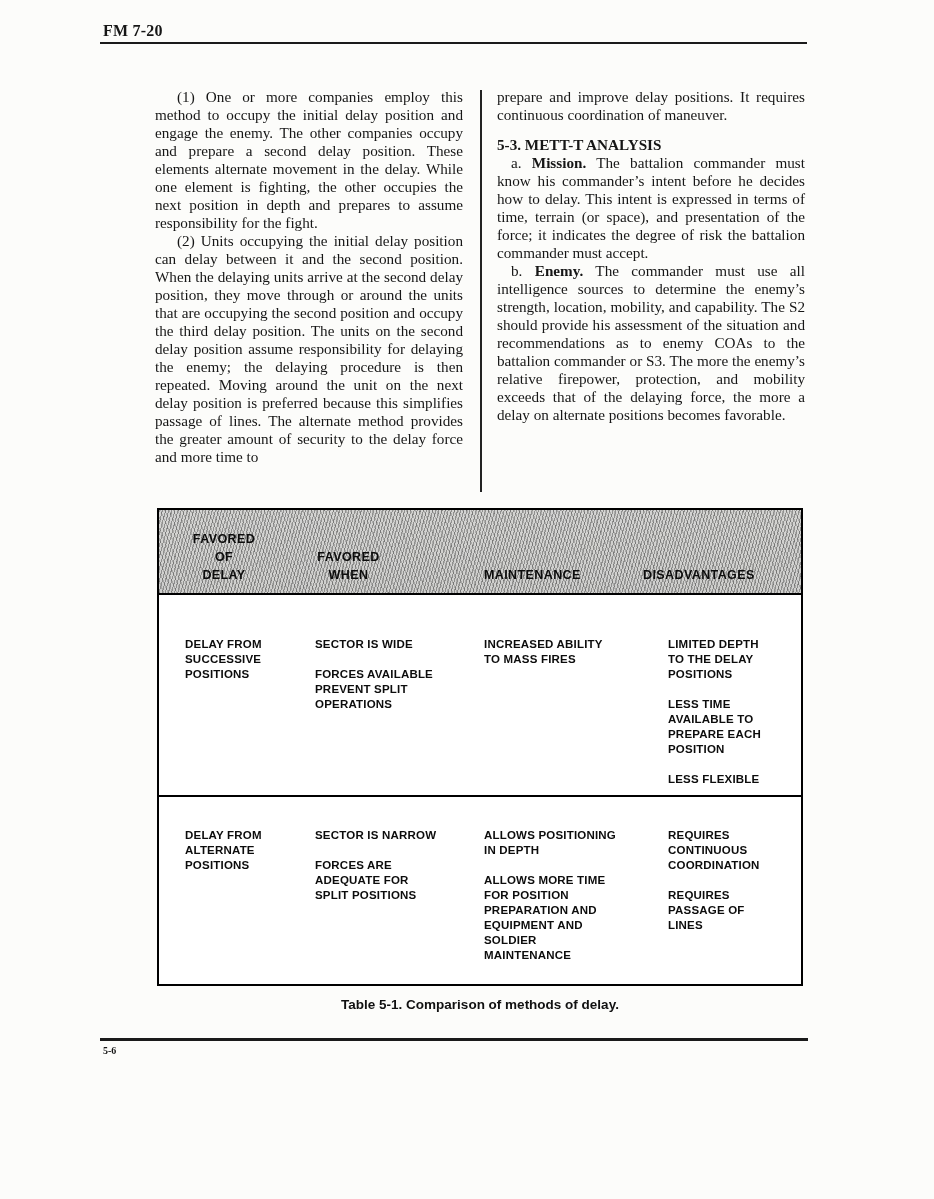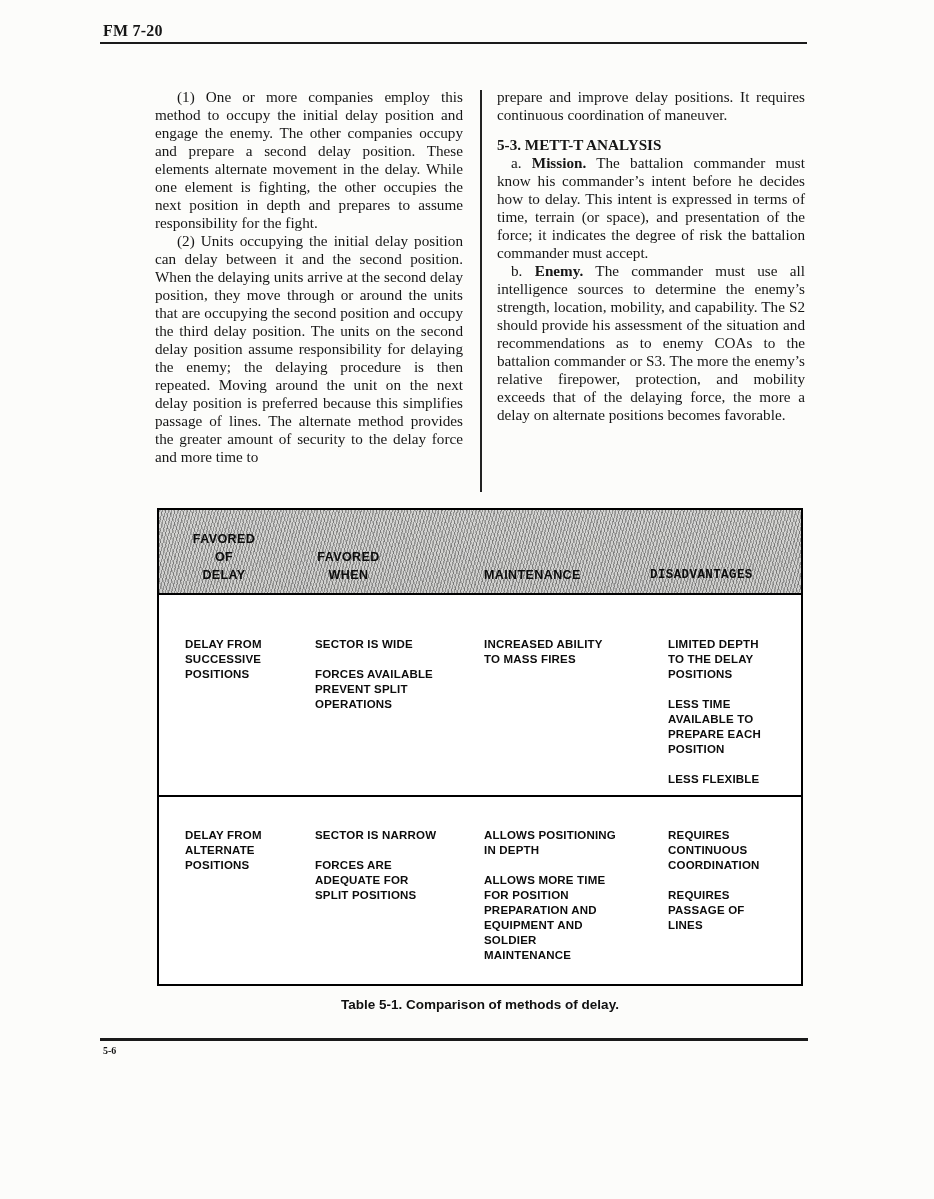--- a/index.html
+++ b/index.html
@@ -66,21 +66,21 @@
       linear-gradient(#d4d4d2, #cfcfcd);
   }
   .th {
     font-weight: bold; font-size: 12.5px; line-height: 18px;
     letter-spacing: .4px; white-space: pre-line;
     padding-bottom: 9px; color: #0c0c0c;
   }
   .th-method  { text-align: center; }
   .th-favored { text-align: center; padding-right: 50px; }
   .th-adv     { padding-left: 26px; }
-  .th-dis     { padding-left: 8px; font-family: Liberation Mono, monospace; }
+  .th-dis     { padding-left: 1px; }
 
   .trow {
     display: grid;
     grid-template-columns: 130px 169px 184px 1fr;
     box-sizing: border-box;
   }
   .trow-1 { height: 200px; padding-top: 36px; }
   .trow-2 { height: 189px; padding-top: 25px; border-top: 2.5px solid #000; }
   .td { padding-left: 26px; box-sizing: border-box; }
   .td p {

